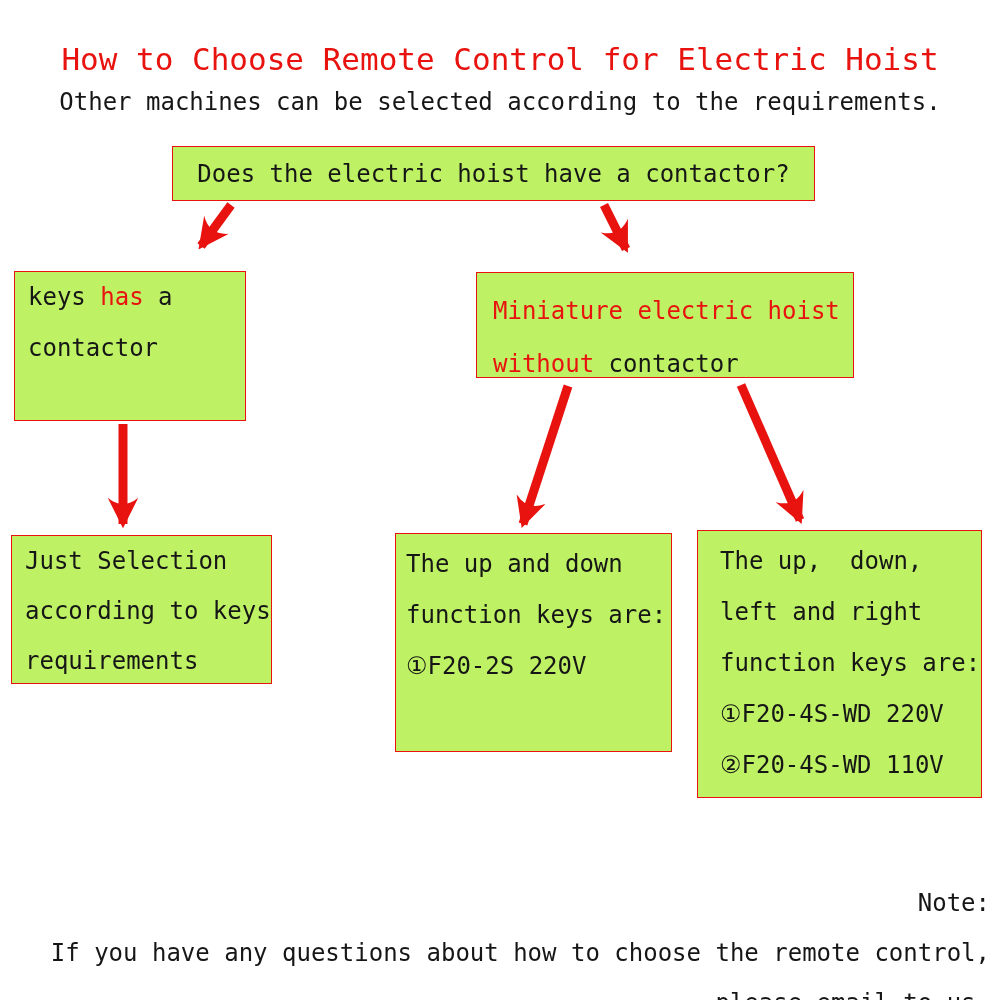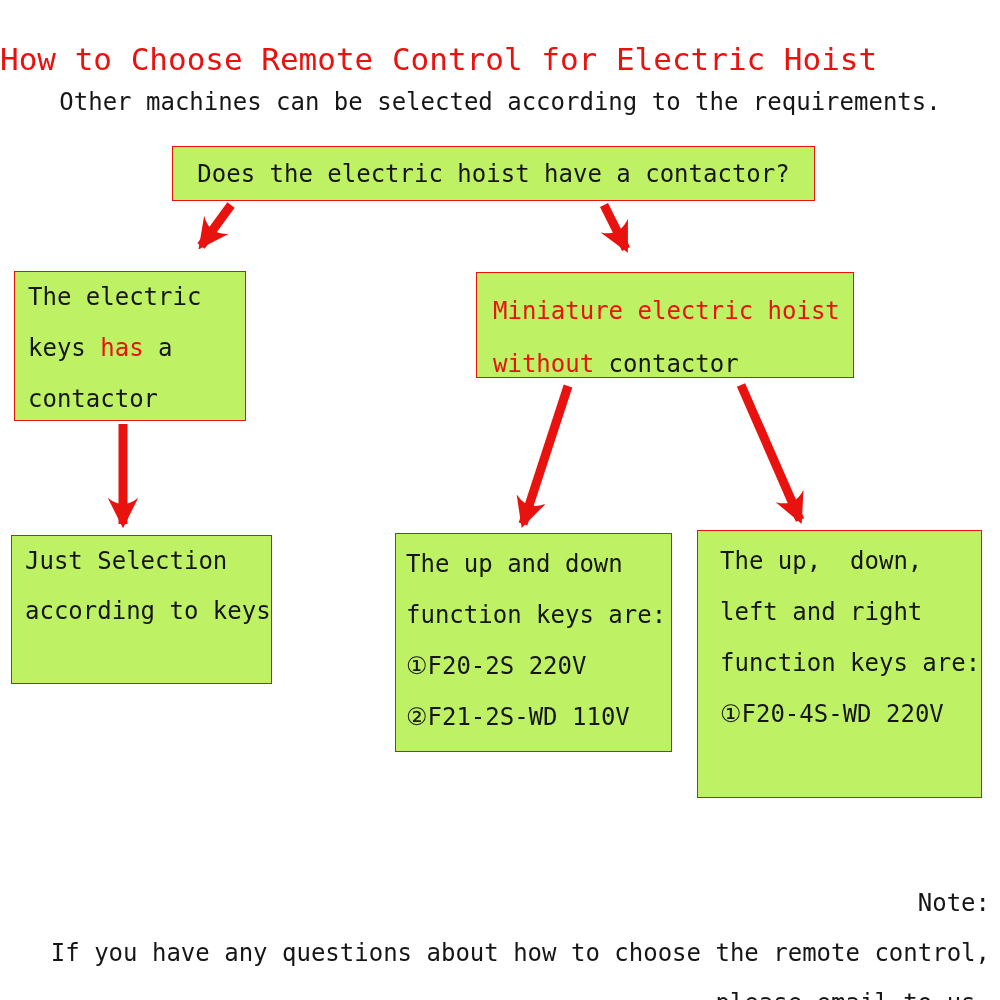--- a/index.html
+++ b/index.html
@@ -10,21 +10,21 @@
   .page{
     position:relative;
     width:1000px;height:1000px;
     background:#ffffff;
     font-family:"DejaVu Sans Mono","DejaVu Sans",monospace;
     color:var(--ink);
     overflow:hidden;
   }
   .title{
     position:absolute;top:41px;left:0;width:1000px;
-    font-size:31px;line-height:36px;
+    text-align:center;font-size:31px;line-height:36px;
     color:var(--red);white-space:pre;
   }
   .subtitle{
     position:absolute;top:88px;left:0;width:1000px;
     text-align:center;font-size:24px;line-height:28px;
     white-space:pre;
   }
   .fbox{
     position:absolute;border:1px solid var(--red);
     box-sizing:border-box;font-size:24px;background:#bef264;
@@ -72,47 +72,47 @@
     <line x1="123" y1="424" x2="123" y2="524" stroke="#e8120e" stroke-width="9" marker-end="url(#ah)"></line>
     <line x1="568" y1="386" x2="523" y2="524" stroke="#e8120e" stroke-width="9" marker-end="url(#ah)"></line>
     <line x1="741" y1="385" x2="800" y2="520" stroke="#e8120e" stroke-width="9" marker-end="url(#ah)"></line>
   </svg>
 
   <div class="fbox q-box">
     <div class="ln">Does the electric hoist have a contactor?</div>
   </div>
 
   <div class="fbox left-box">
-    <div class="ln">The electric</div>
     <div class="ln"><span>keys </span><span class="rd">has</span><span> a</span></div>
     <div class="ln">contactor</div>
   </div>
 
   <div class="fbox right-box">
     <div class="ln rd">Miniature electric hoist</div>
     <div class="ln"><span class="rd">without</span><span> contactor</span></div>
   </div>
 
   <div class="fbox resl-box">
     <div class="ln">Just Selection</div>
     <div class="ln">according to keys</div>
+    <div class="ln">requirements</div>
   </div>
 
   <div class="fbox resm-box">
     <div class="ln">The up and down</div>
     <div class="ln">function keys are:</div>
     <div class="ln">①F20-2S 220V</div>
-    <div class="ln">②F21-2S-WD 110V</div>
   </div>
 
   <div class="fbox resr-box">
     <div class="ln">The up,  down,</div>
     <div class="ln">left and right</div>
     <div class="ln">function keys are:</div>
     <div class="ln">①F20-4S-WD 220V</div>
+    <div class="ln">②F20-4S-WD 110V</div>
   </div>
 
   <div class="note">
     <div class="ln">Note:</div>
     <div class="ln">If you have any questions about how to choose the remote control,</div>
     <div class="ln">please email to us.</div>
   </div>
 
 </div>
 

